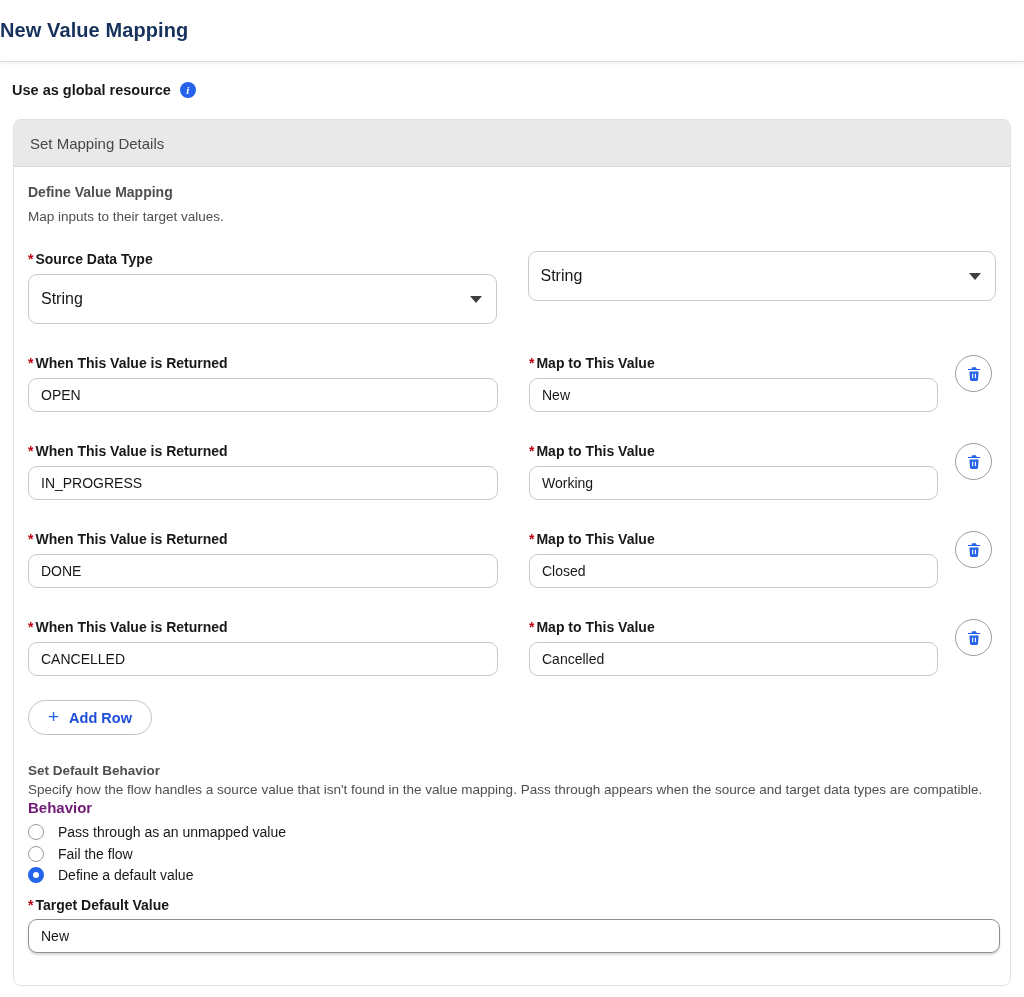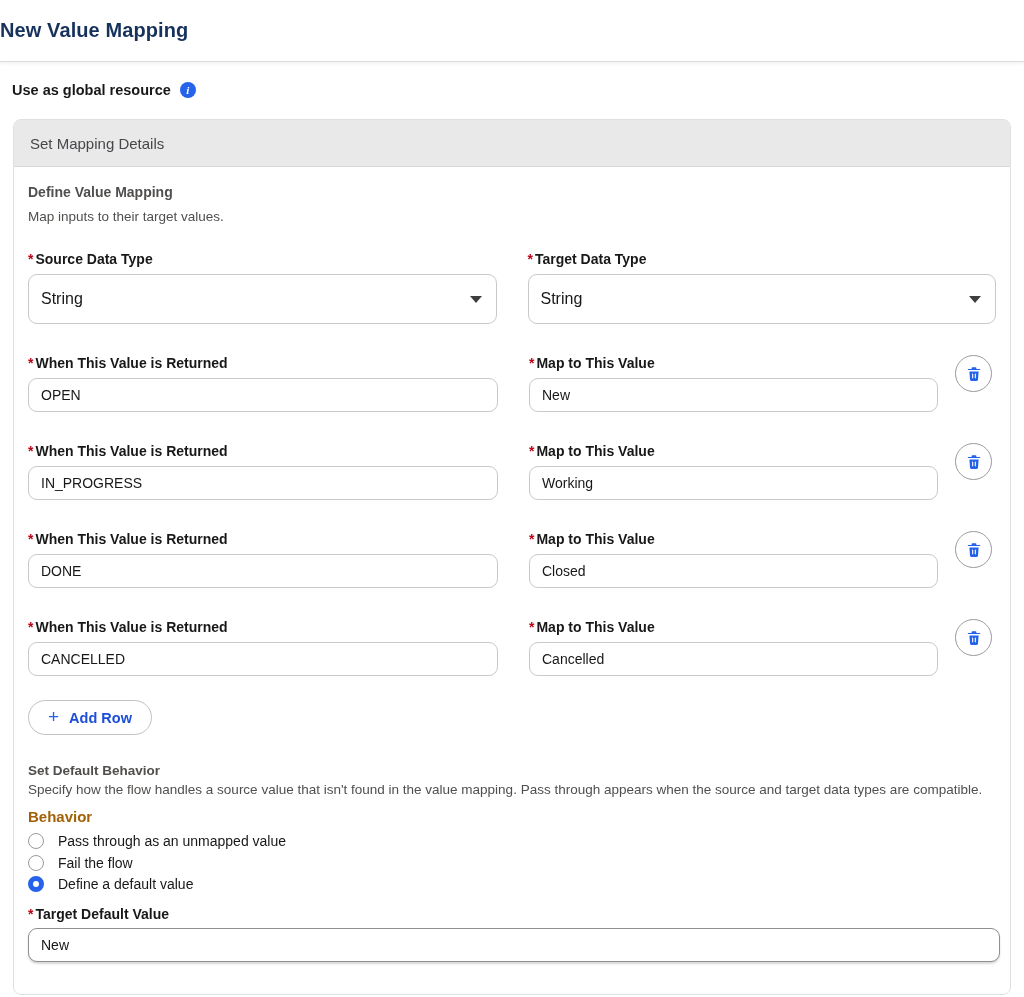--- a/index.html
+++ b/index.html
@@ -84,21 +84,21 @@
     border:1px solid #c2c2c2; border-radius:18px; background:#fff;
     display:inline-flex; align-items:center; gap:10px; cursor:pointer;
   }
   .plus-glyph { font-size:19px; color:#2563eb; font-weight:400; line-height:1; margin-top:-2px; }
   .add-row-label { font-size:14.5px; font-weight:bold; color:#1d4ed8; }
 
   
   .default-section { margin-top:28px; }
   .default-title { font-size:13.5px; font-weight:bold; color:#514f4d; }
   .default-desc { font-size:13.5px; color:#514f4d; line-height:17.5px; margin-top:3px; max-width:966px; }
-  .behavior-label { font-size:15px; font-weight:bold; color:#a16207; margin-top:9px; }
+  .behavior-label { font-size:15px; font-weight:bold; color:#701a75; }
 
   .radio-group { margin-top:6px; }
   .radio-item { display:flex; align-items:center; gap:14px; height:21.5px; cursor:pointer; }
   .radio-dot {
     width:16px; height:16px; border-radius:50%; background:#fff;
     border:1px solid #9b9b9b; flex:none;
   }
   .radio-dot.checked { border:5px solid #2563eb; }
   .radio-text { font-size:14px; color:#181818; }
 
@@ -133,21 +133,20 @@
     
     <div class="datatype-grid">
       <div class="datatype-col">
         <label class="field-label"><span class="req">*</span><span>Source Data Type</span></label>
         <div class="combobox" role="combobox">
           <span>String</span>
           <span class="caret-down"></span>
         </div>
       </div>
       <div class="datatype-col">
-        <label class="field-label"><span class="req">*</span><span>Target Data Type</span></label>
         <div class="combobox" role="combobox">
           <span>String</span>
           <span class="caret-down"></span>
         </div>
       </div>
     </div>
 
     
     <div class="map-row">
       <div class="map-col-src">

